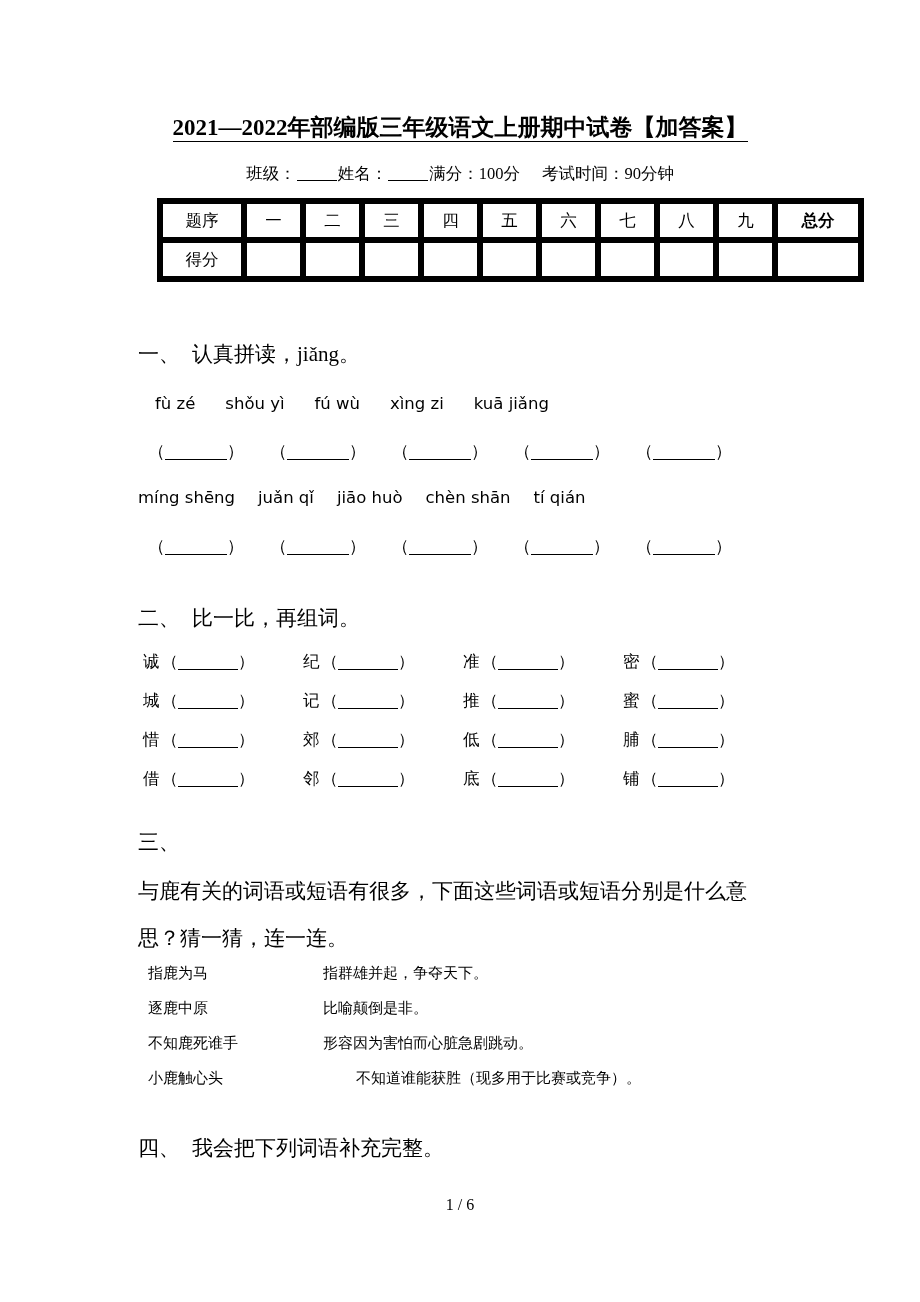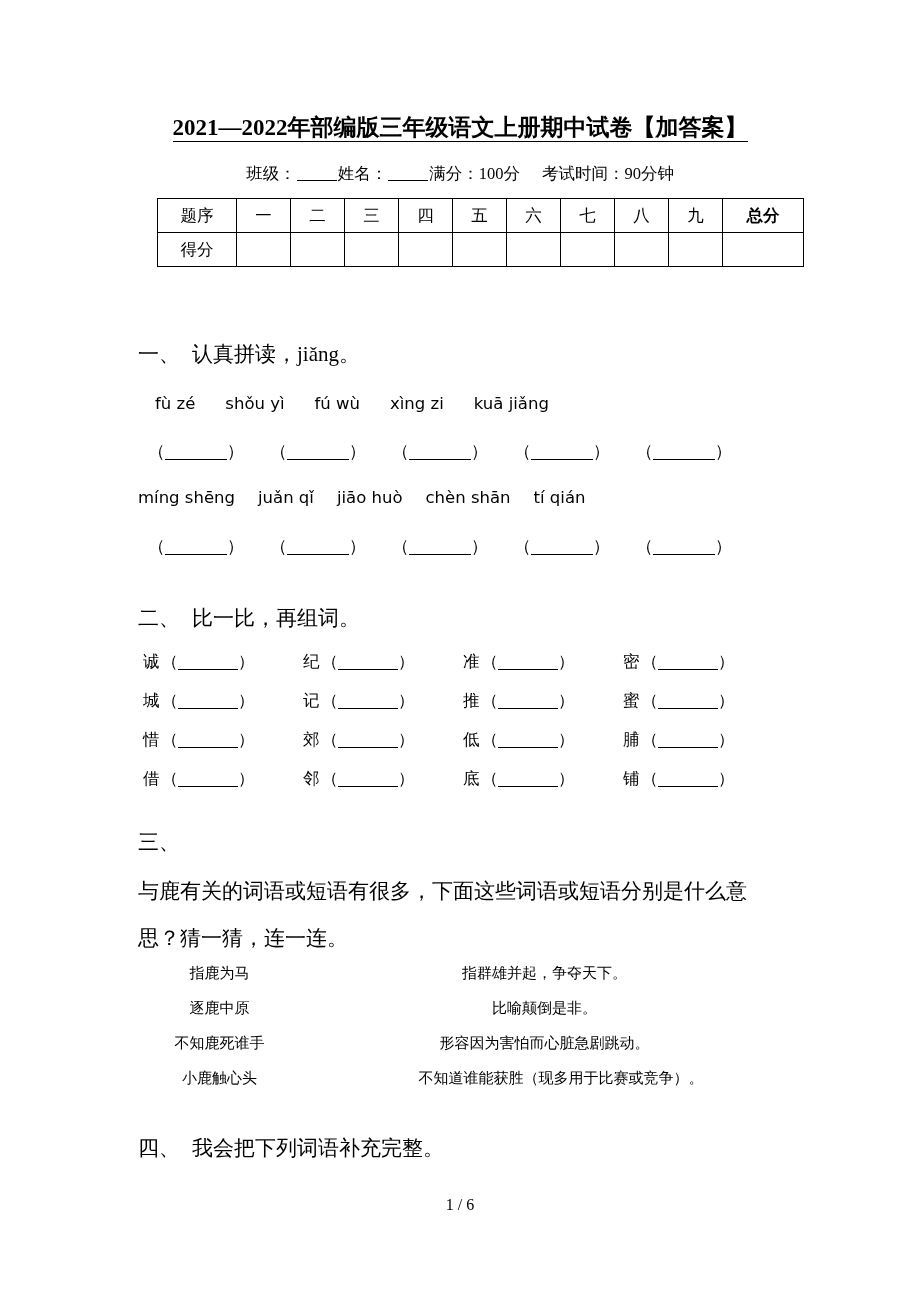--- a/index.html
+++ b/index.html
@@ -59,21 +59,21 @@
 
   
   .score-table {
     position: absolute;
     left: 157px; top: 198px;
     border-collapse: collapse;
     table-layout: fixed;
     width: 605px;
   }
   .score-table td {
-    border: 1px solid #000000;
+    border: 6px solid #000000;
     height: 33px;
     text-align: center;
     vertical-align: middle;
     font-size: 16.5px;
     padding: 0;
   }
   .score-table td.lbl { width: 78px; }
   .score-table td.num { width: 53px; }
   .score-table td.tot { width: 80px; font-weight: bold; }
 
@@ -151,23 +151,22 @@
   .sec3-body {
     position: absolute;
     left: 138px; top: 868px;
     width: 630px;
     font-size: 21px;
     line-height: 47px;
   }
 
   .match-list {
     position: absolute;
-    left: 132px; top: 962px;
+    left: 148px; top: 962px;
     width: 650px;
-    text-align: center;
   }
   .match-row {
     display: flex;
     height: 35px;
     align-items: flex-start;
     font-size: 15px;
     line-height: 22px;
     white-space: nowrap;
   }
   .match-left  { width: 175px; }

